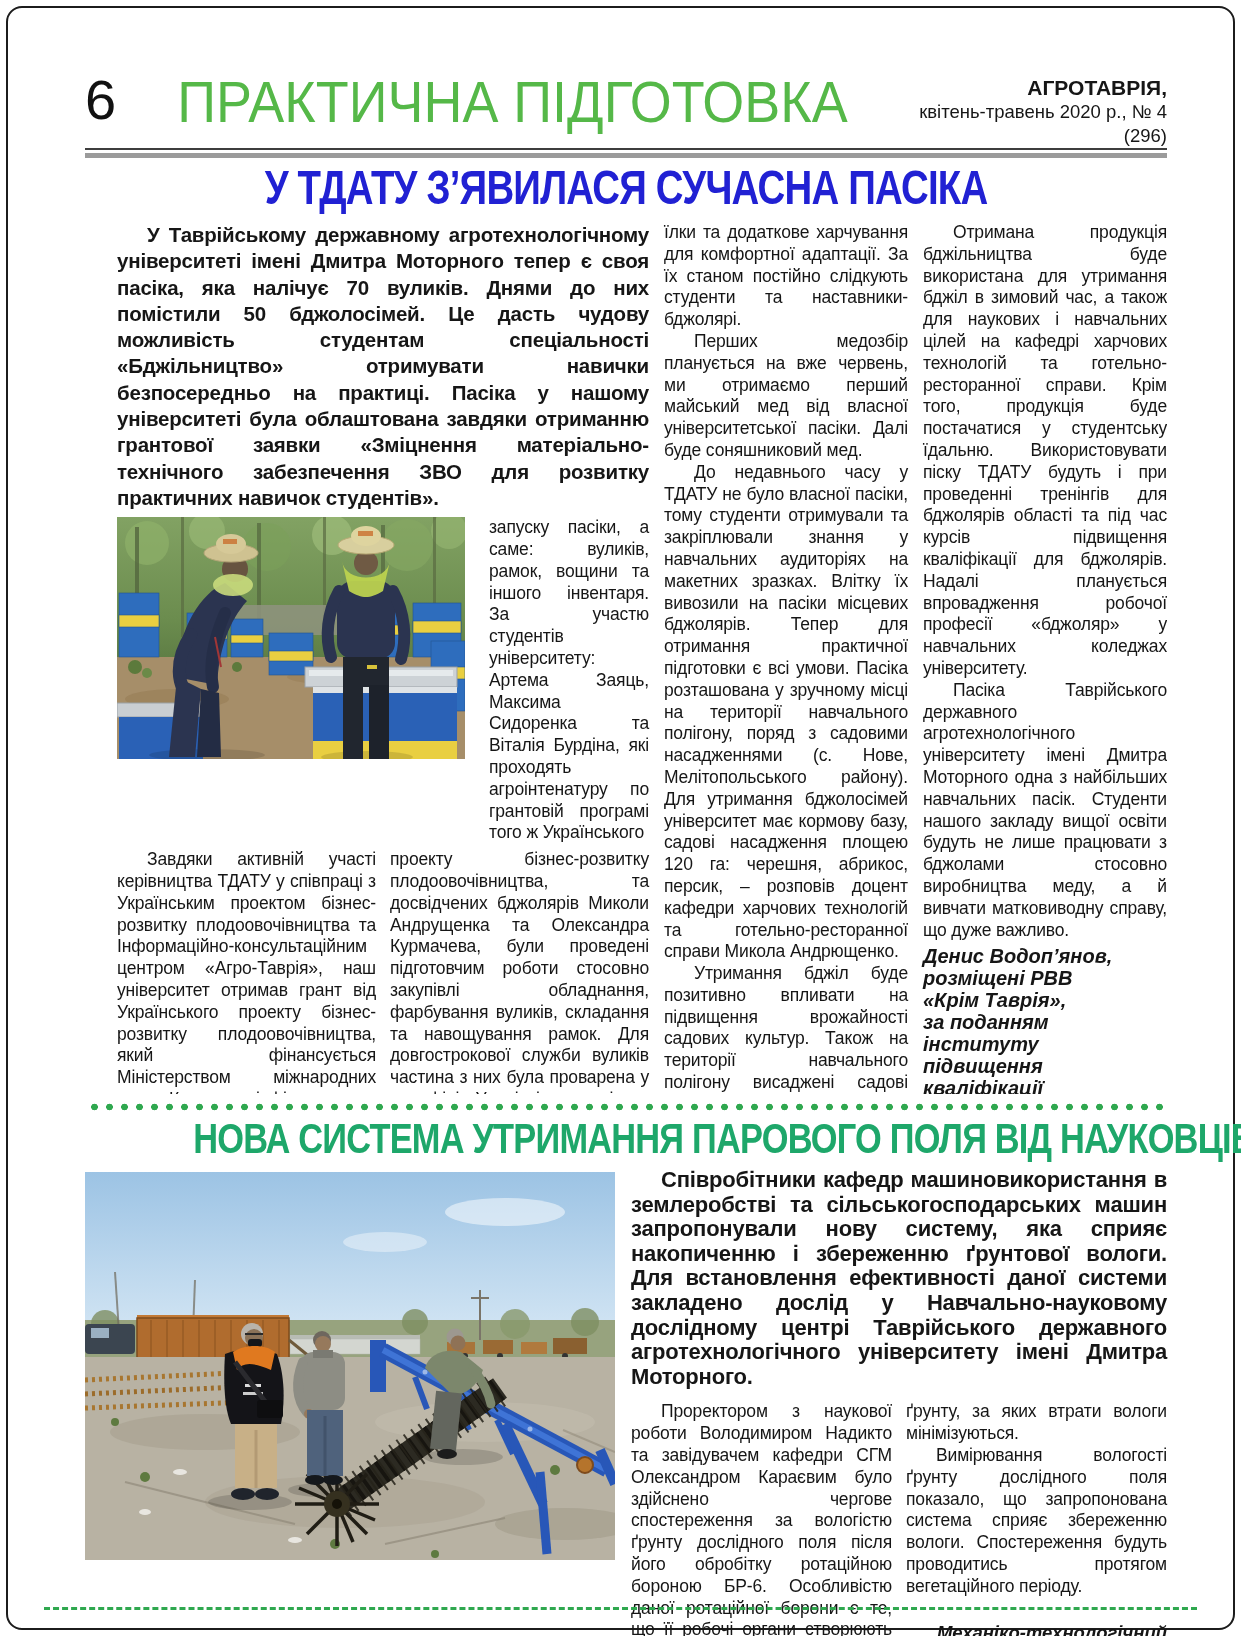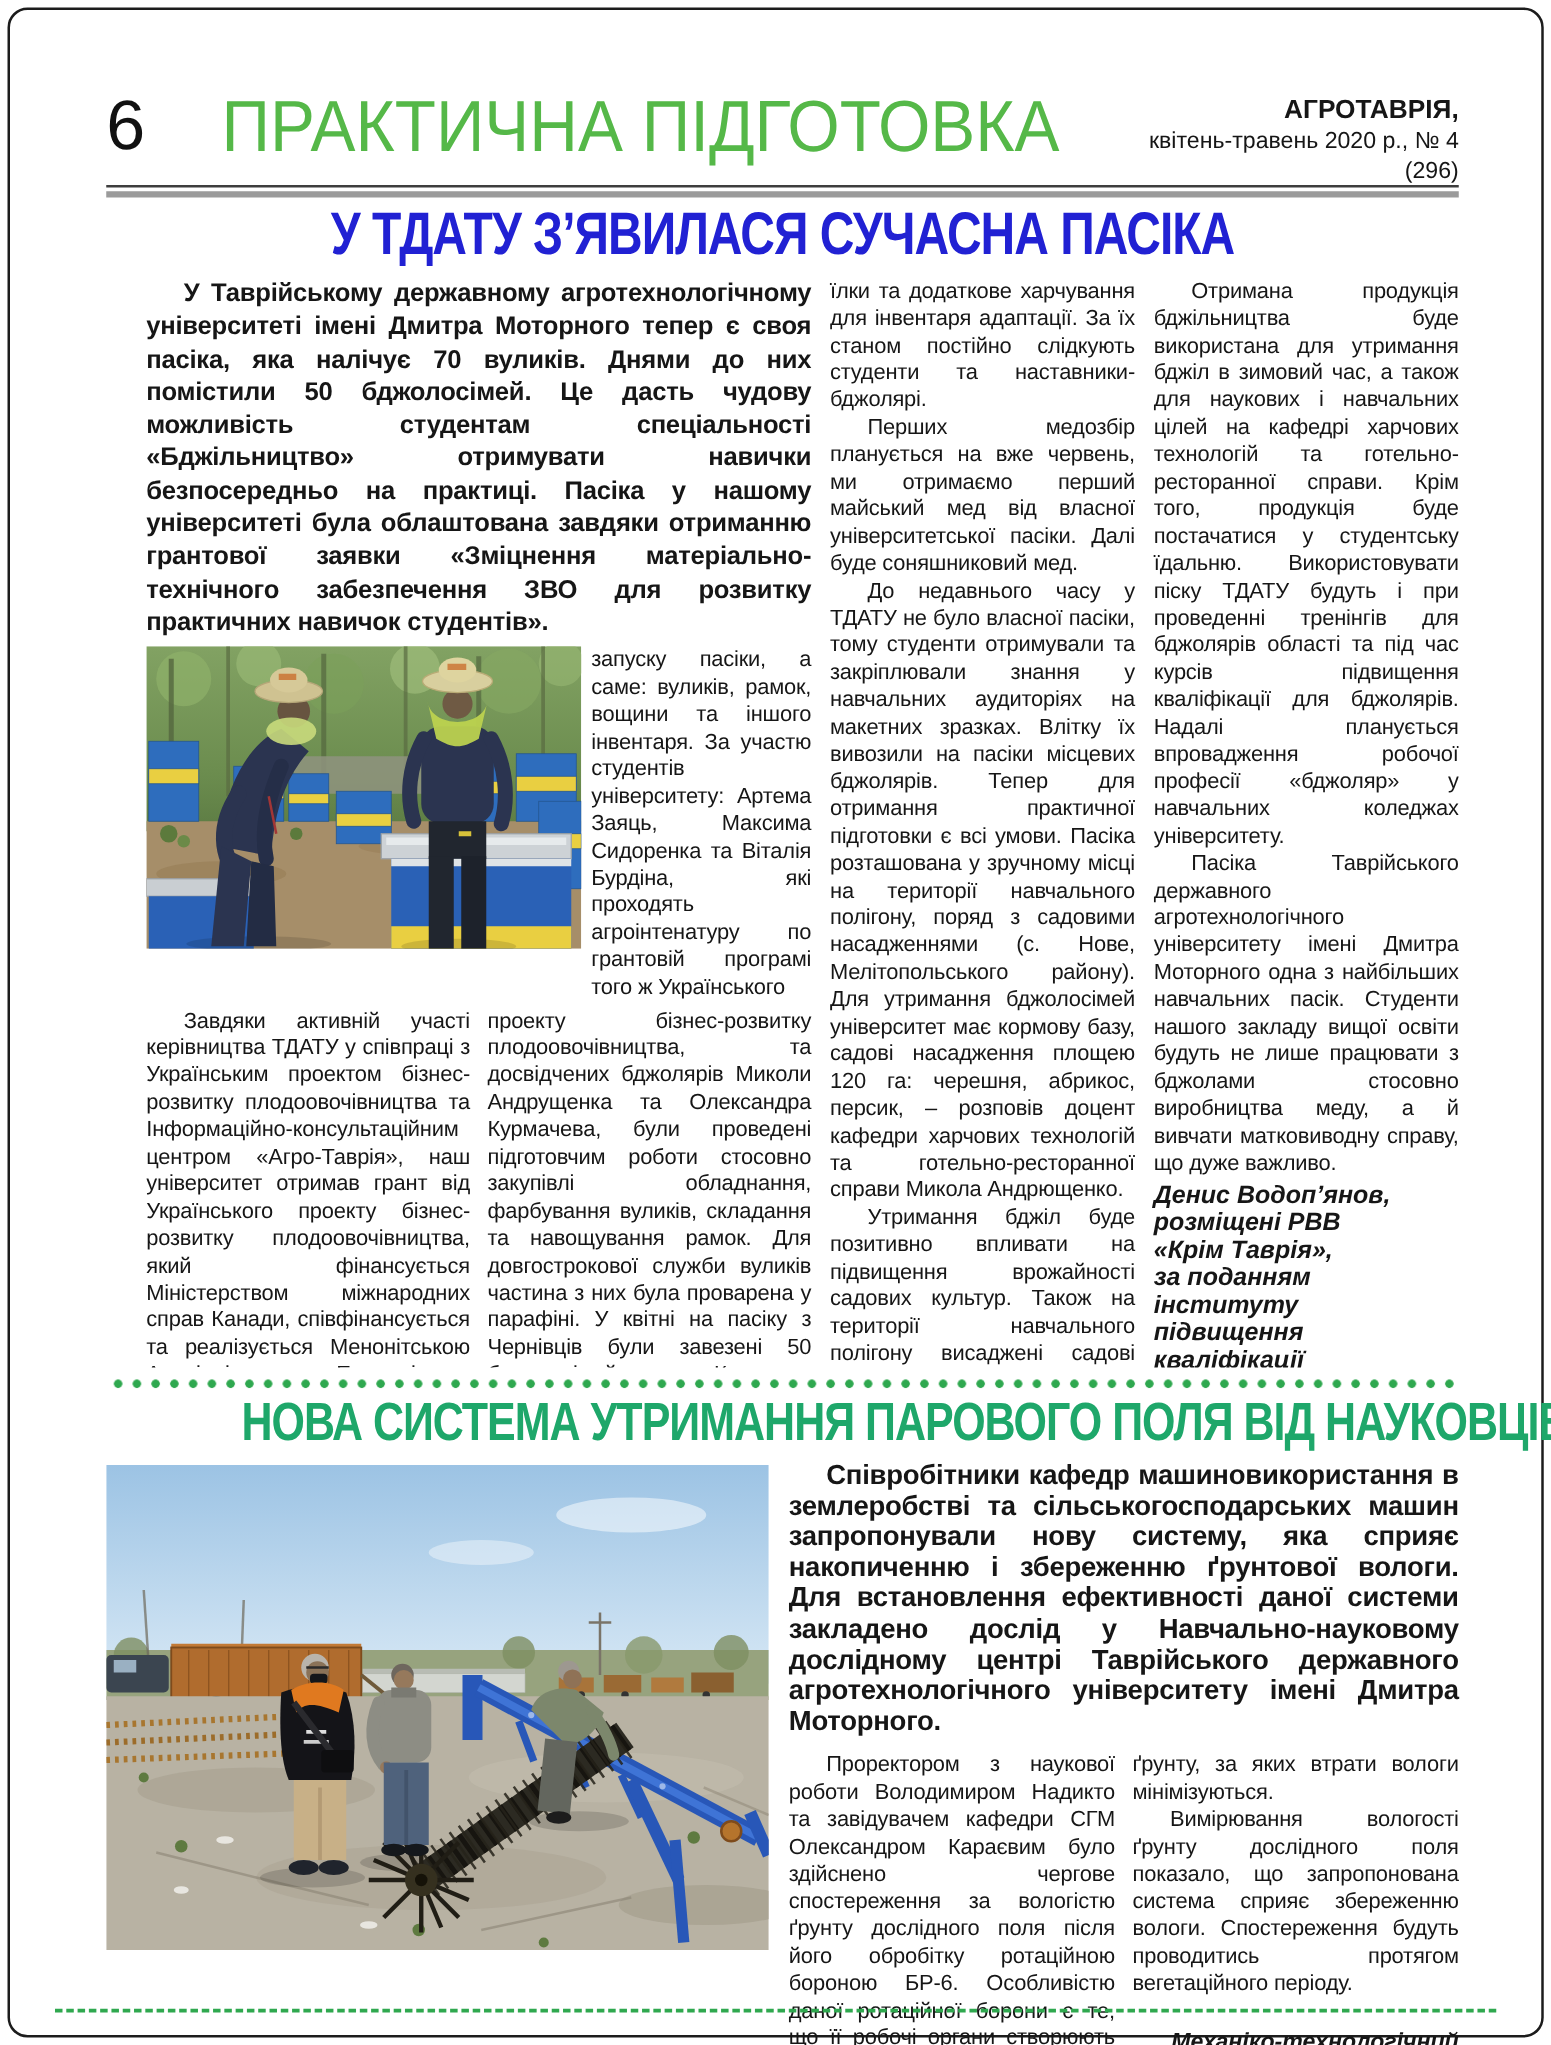--- a/index.html
+++ b/index.html
@@ -22,21 +22,21 @@
   
   .a1-title{margin-top:4px;text-align:center;color:#2121d3;font-size:48px;line-height:52px;font-weight:700;
             transform:scaleX(.80);letter-spacing:-1px;white-space:nowrap;}
   .a1-body{display:flex;gap:15px;margin-top:8px;height:872px;overflow:hidden;margin-left:32px;}
   .half{width:532px;}
   .colC,.colD{width:260px;}
   p.body{margin:0;text-align:justify;font-size:17.5px;line-height:21.8px;letter-spacing:-0.15px;}
   p.ind{text-indent:30px;}
   .lede{font-weight:700;font-size:20.5px;line-height:26.3px;text-align:justify;text-indent:30px;margin:0;
         letter-spacing:-0.2px;}
-  .photo-row{display:flex;gap:8px;margin-top:6px;}
+  .photo-row{display:flex;gap:24px;margin-top:6px;}
   .photo1{width:348px;height:242px;flex:none;}
   .side{flex:1;}
   .two-col{display:flex;gap:14px;margin-top:5px;}
   .two-col>div{width:259px;}
   .sig{margin-top:4px;text-align:left;font-weight:700;font-style:italic;font-size:20px;line-height:22px;}
 
   
   .dots{height:10px;margin:8px 0 2px;background-image:radial-gradient(circle,#2fa84f 3.1px,rgba(0,0,0,0) 3.6px);
         background-size:15px 10px;background-repeat:repeat-x;background-position:2px 50%;}
 
@@ -176,21 +176,21 @@
             <p class="body ind">Завдяки активній участі керівництва ТДАТУ у співпраці з Українським проектом бізнес-розвитку плодоовочівництва та Інформаційно-консультаційним центром «Агро-Таврія», наш університет отримав грант від Українського проекту бізнес-розвитку плодоовочівництва, який фінансується Міністерством міжнародних справ Канади, співфінансується та реалізується Менонітською Асоціацією Економічного Розвитку (MEDA).</p>
 
           </div>
           <div>
             <p class="body">проекту бізнес-розвитку плодоовочівництва, та досвідчених бджолярів Миколи Андрущенка та Олександра Курмачева, були проведені підготовчим роботи стосовно закупівлі обладнання, фарбування вуликів, складання та навощування рамок. Для довгострокової служби вуликів частина з них була проварена у парафіні. У квітні на пасіку з Чернівців були завезені 50 бджолосімей породи Карпатка, від досвідчених бджолярів-селекціонерів, які були розміщені у свої нові вулики. Бджолам створені комфортні умови: підготовлені по-</p>
           </div>
         </div>
       </div>
 
       <div class="colC">
-        <p class="body">їлки та додаткове харчування для інвентаря адаптації. За їх станом постійно слідкують студенти та наставники-бджолярі.</p>
+        <p class="body">їлки та додаткове харчування для комфортної адаптації. За їх станом постійно слідкують студенти та наставники-бджолярі.</p>
         <p class="body ind">Перших медозбір планується на вже червень, ми отримаємо перший майський мед від власної університетської пасіки. Далі буде соняшниковий мед.</p>
         <p class="body ind">До недавнього часу у ТДАТУ не було власної пасіки, тому студенти отримували та закріплювали знання у навчальних аудиторіях на макетних зразках. Влітку їх вивозили на пасіки місцевих бджолярів. Тепер для отримання практичної підготовки є всі умови. Пасіка розташована у зручному місці на території навчального полігону, поряд з садовими насадженнями (с. Нове, Мелітопольського району). Для утримання бджолосімей університет має кормову базу, садові насадження площею 120 га: черешня, абрикос, персик, – розповів доцент кафедри харчових технологій та готельно-ресторанної справи Микола Андрющенко.</p>
         <p class="body ind">Утримання бджіл буде позитивно впливати на підвищення врожайності садових культур. Також на території навчального полігону висаджені садові посадки із застосуванням органічних технологій (без</p>
       </div>
 
       <div class="colD">
         <p class="body ind">Отримана продукція бджільництва буде використана для утримання бджіл в зимовий час, а також для наукових і навчальних цілей на кафедрі харчових технологій та готельно-ресторанної справи. Крім того, продукція буде постачатися у студентську їдальню. Використовувати піску ТДАТУ будуть і при проведенні тренінгів для бджолярів області та під час курсів підвищення кваліфікації для бджолярів. Надалі планується впровадження робочої професії «бджоляр» у навчальних коледжах університету.</p>
         <p class="body ind">Пасіка Таврійського державного агротехнологічного університету імені Дмитра Моторного одна з найбільших навчальних пасік. Студенти нашого закладу вищої освіти будуть не лише працювати з бджолами стосовно виробництва меду, а й вивчати матковиводну справу, що дуже важливо.</p>
         <div class="sig">
           <div>Денис Водоп’янов,</div>

